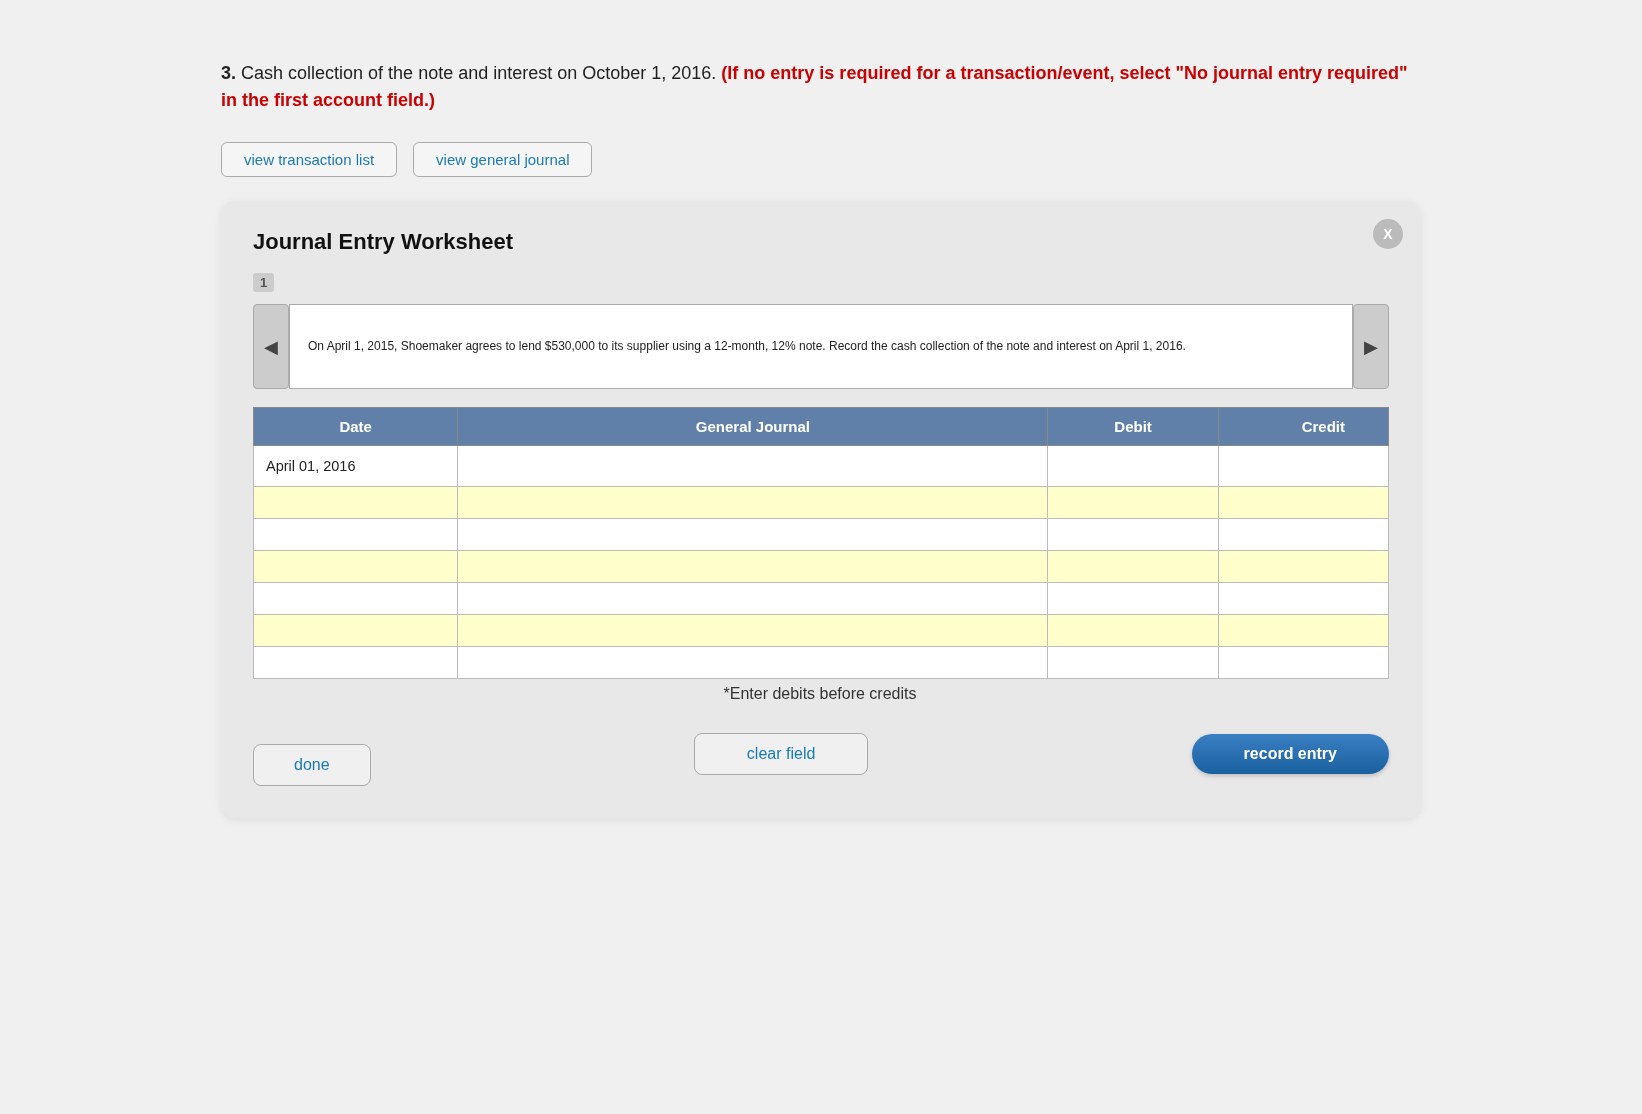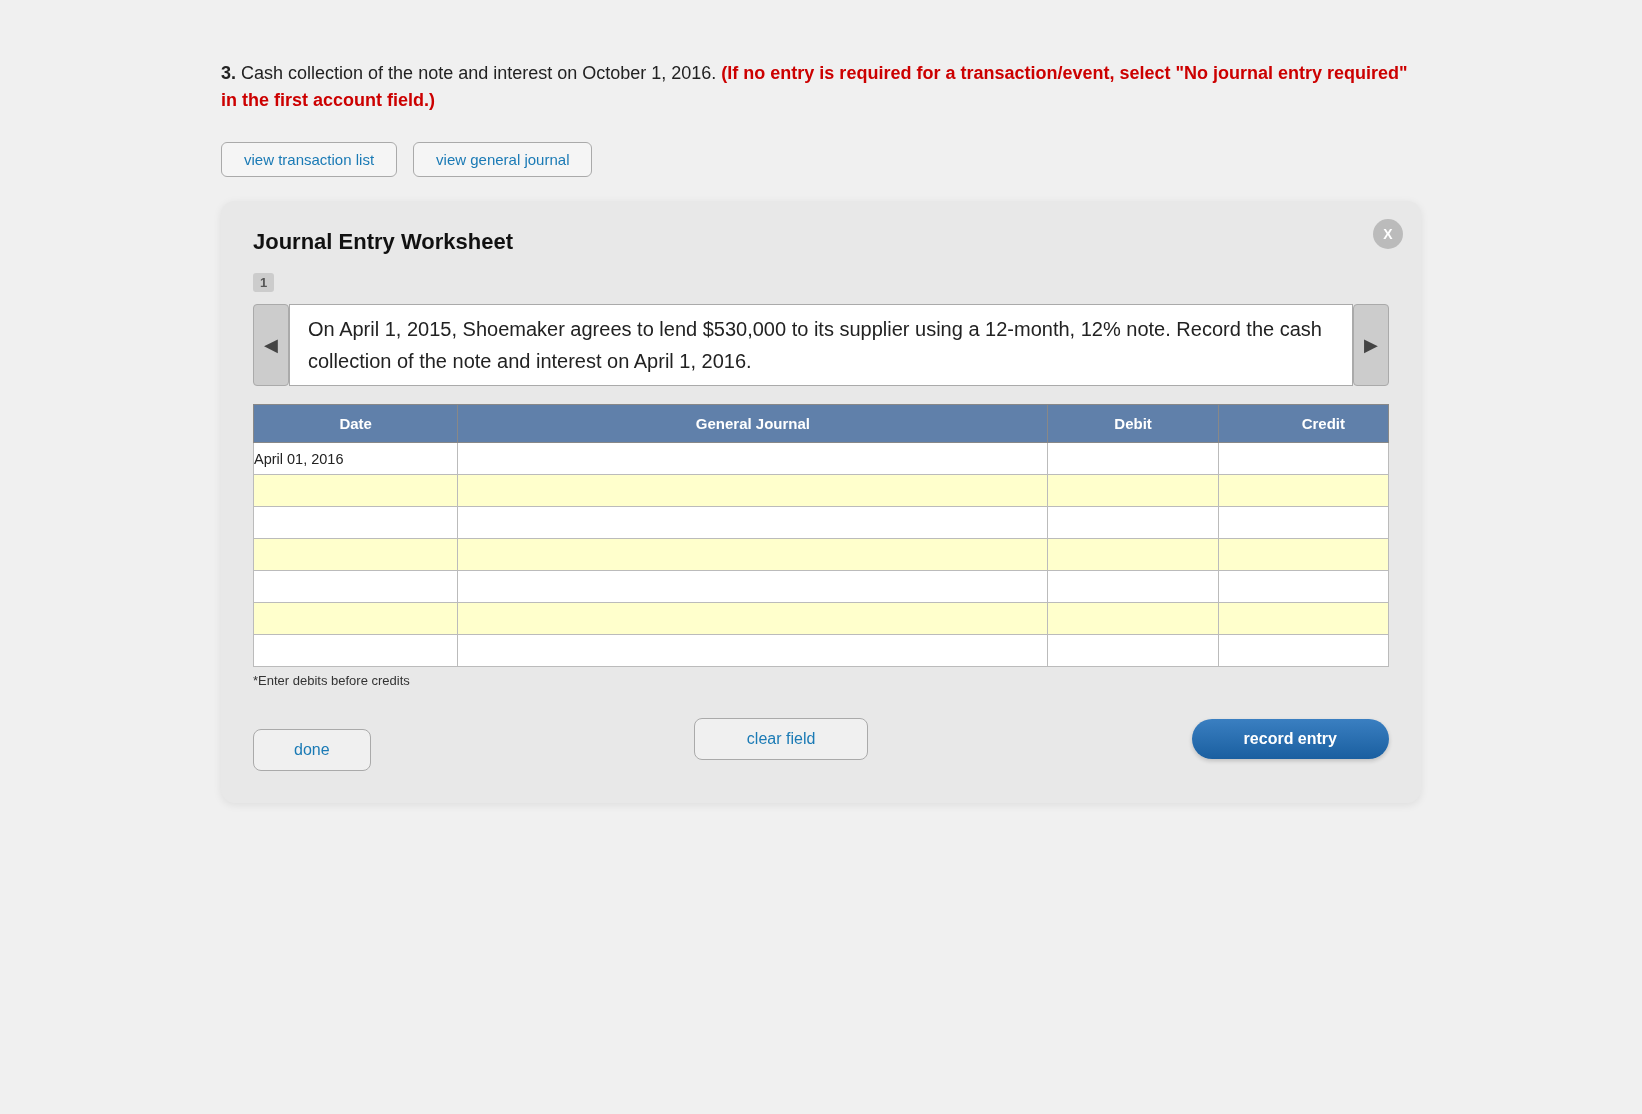--- a/index.html
+++ b/index.html
@@ -100,22 +100,22 @@
       align-items: center;
       justify-content: center;
       font-size: 18px;
       color: #444;
       flex-shrink: 0;
     }
     .description-box {
       flex: 1;
       border: 1.5px solid #aaa;
       background: #fff;
-      padding: 8px 18px;
-      font-size: 20px;
+      padding: 32px 18px;
+      font-size: 12px;
       line-height: 1.6;
       color: #222;
     }
     .journal-table {
       width: 100%;
       border-collapse: collapse;
       margin-bottom: 6px;
     }
     .journal-table thead tr th {
       background: #6080aa;
@@ -125,36 +125,36 @@
       padding: 10px 8px;
       border: 1px solid #888;
       text-align: center;
     }
     .journal-table thead tr th.date-col { width: 18%; }
     .journal-table thead tr th.journal-col { width: 52%; }
     .journal-table thead tr th.debit-col { width: 15%; }
     .journal-table thead tr th.credit-col { width: 15%; padding-left: 48px; }
     .journal-table tbody tr td {
       border: 1px solid #bbb;
-      padding: 0;
+      padding: 12px;
       height: 32px;
       background: #fff;
     }
     .journal-table tbody tr.yellow-row td {
       background: #ffffcc;
     }
     .date-cell {
       padding: 8px 10px;
       font-size: 14.5px;
       color: #222;
       vertical-align: middle;
     }
     .enter-debits-note {
-      text-align: left;
-      font-size: 13px;
+      text-align: center;
+      font-size: 16px;
       color: #333;
       margin-bottom: 18px;
       padding-right: 2px;
     }
     .bottom-buttons {
       display: flex;
       align-items: center;
       justify-content: space-between;
       margin-top: 8px;
     }

